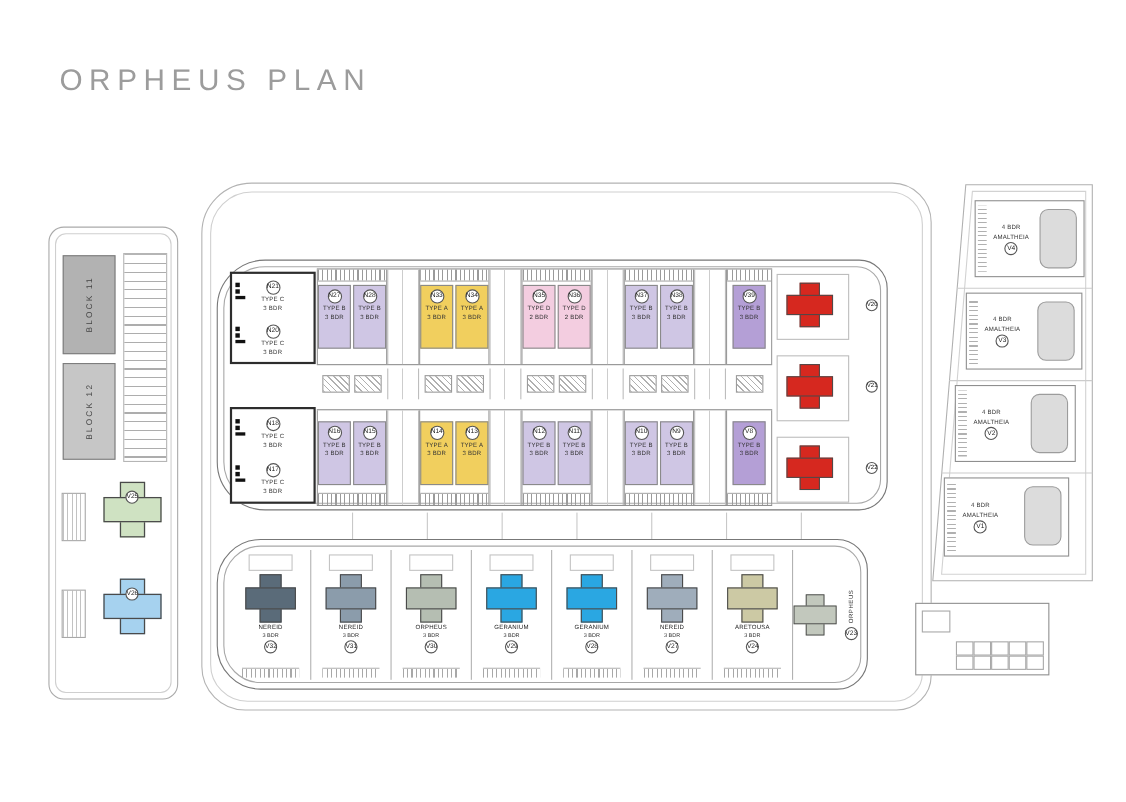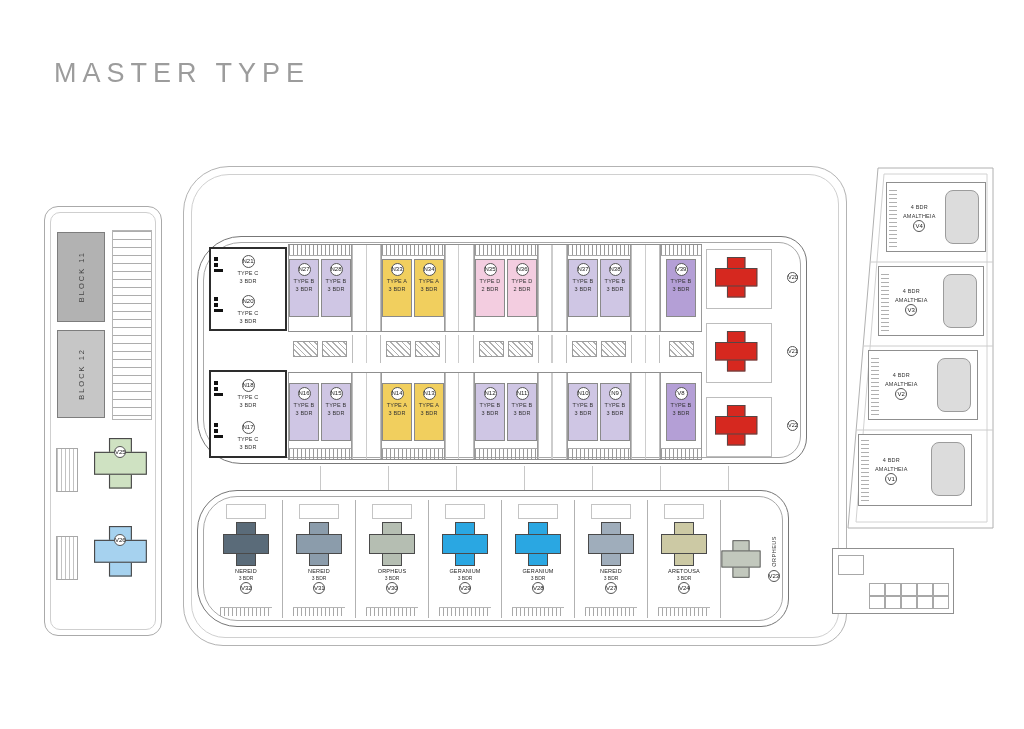--- a/index.html
+++ b/index.html
@@ -100,21 +100,21 @@
   .facility { border:1px solid #8f8f8f; background:#fff; }
   .fgrid { position:absolute; right:4px; bottom:4px; display:grid; grid-template-columns:repeat(5,16px); grid-auto-rows:13px; }
   .fgrid > div { border:1px solid #a8a8a8; }
   .fbox { position:absolute; left:5px; top:6px; width:26px; height:20px; border:1px solid #a8a8a8; }
 </style>
 </head>
 <body>
 
 <div class="canvas">
 
-  <div class="abs page-title" style="left:54px; top:58px;">MASTER TYPE</div>
+  <div class="abs page-title" style="left:54px; top:58px;">ORPHEUS PLAN</div>
 
   <div class="abs road" style="left:183px; top:166px; width:664px; height:480px;"></div>
   <div class="abs road2" style="left:191px; top:174px; width:648px; height:464px;"></div>
 
   <div class="abs conn" style="left:320px; top:466px; height:24px;"></div>
   <div class="abs conn" style="left:388px; top:466px; height:24px;"></div>
   <div class="abs conn" style="left:456px; top:466px; height:24px;"></div>
   <div class="abs conn" style="left:524px; top:466px; height:24px;"></div>
   <div class="abs conn" style="left:592px; top:466px; height:24px;"></div>
   <div class="abs conn" style="left:660px; top:466px; height:24px;"></div>

